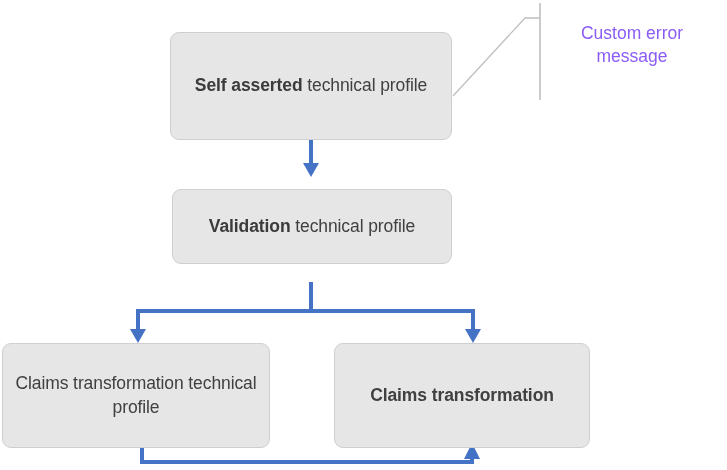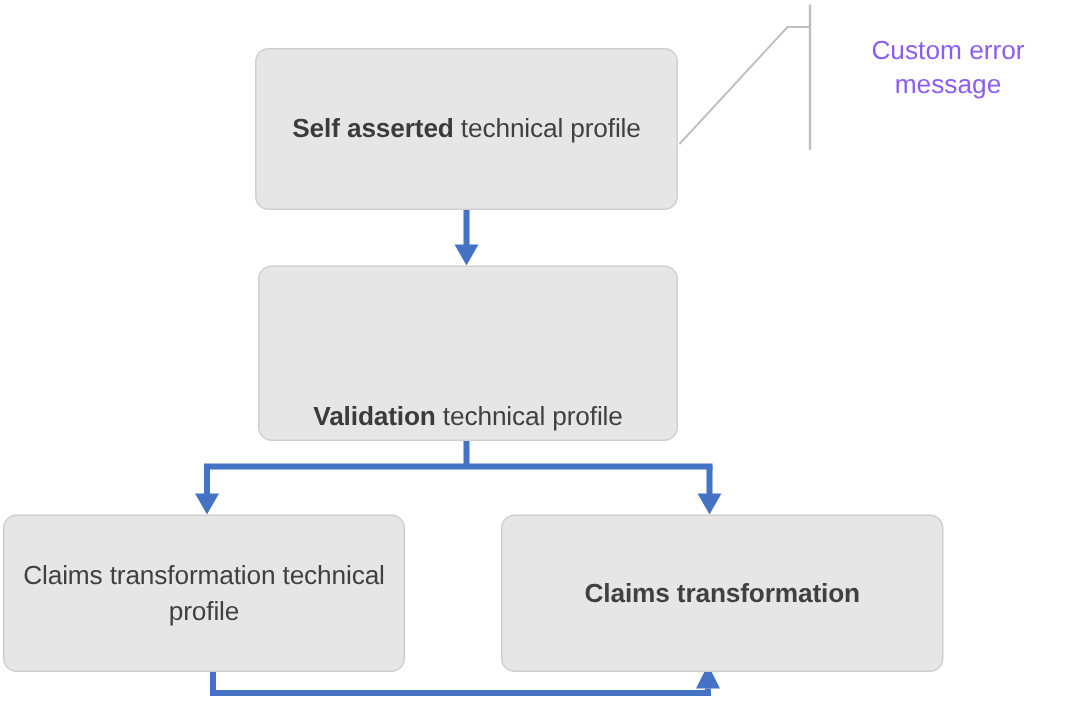--- a/index.html
+++ b/index.html
@@ -33,23 +33,23 @@
     line-height: 1.32;
     padding: 4px 12px;
     letter-spacing: -0.1px;
   }
   .node .txt { display: block; width: 100%; }
   .node b { font-weight: bold; color: #3b3b3b; }
   .node.plain { font-weight: normal; }
   .node.strong .txt { font-weight: bold; }
 
   #node-self-asserted { left: 170px; top: 32px;  width: 282px; height: 108px; justify-content: flex-end; }
-  #node-validation    { left: 172px; top: 177px; width: 280px; height: 117px; align-items: flex-end; }
+  #node-validation    { left: 172px; top: 189px; width: 280px; height: 75px; }
   #node-claims-tp     { left: 2px;   top: 343px; width: 268px; height: 105px; }
-  #node-claims-trans  { left: 334px; top: 343px; width: 295px; height: 105px; }
+  #node-claims-trans  { left: 334px; top: 343px; width: 256px; height: 105px; }
 
   
   #connectors {
     position: absolute;
     left: 0; top: 0;
     width: 727px;
     height: 470px;
     pointer-events: none;
   }
 

